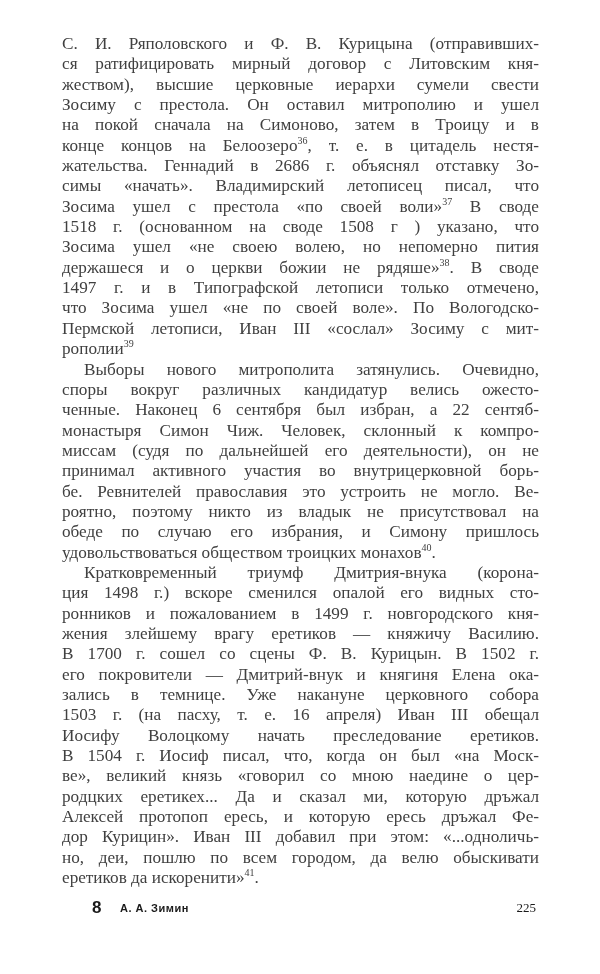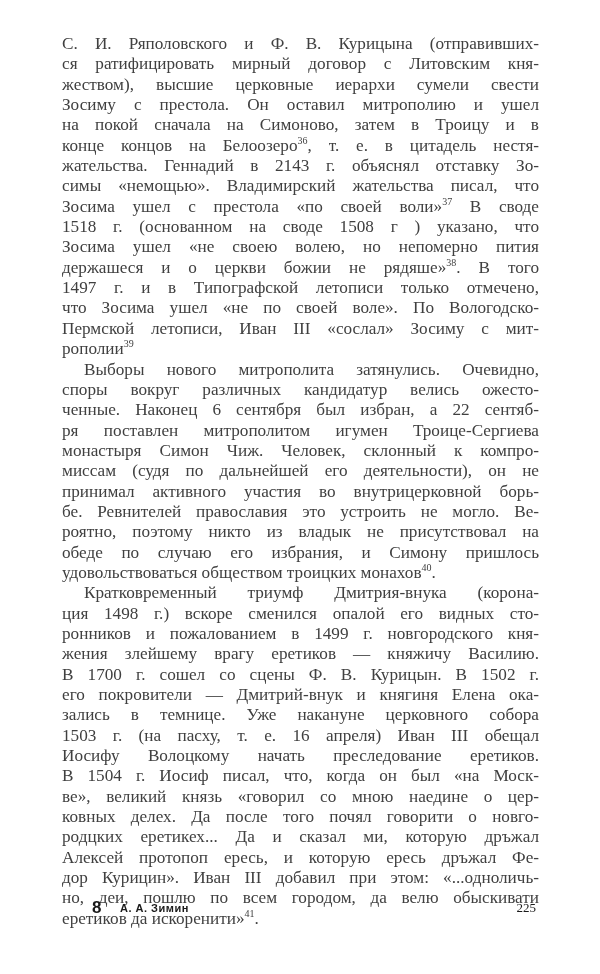--- a/index.html
+++ b/index.html
@@ -27,53 +27,51 @@
 </head>
 <body>
 
 <div class="page" id="page-body">
     <span class="line"><span>С. И. Ряполовского и Ф. В. Курицына (отправивших-</span></span>
     <span class="line"><span>ся ратифицировать мирный договор с Литовским кня-</span></span>
     <span class="line"><span>жеством), высшие церковные иерархи сумели свести</span></span>
     <span class="line"><span>Зосиму с престола. Он оставил митрополию и ушел</span></span>
     <span class="line"><span>на покой сначала на Симоново, затем в Троицу и в</span></span>
     <span class="line"><span>конце концов на Белоозеро</span><sup>36</sup><span>, т. е. в цитадель нестя-</span></span>
-    <span class="line"><span>жательства. Геннадий в 2143 г. объяснял отставку Зо-</span></span>
-    <span class="line"><span>симы «немощью». Владимирский жательства писал, что</span></span>
+    <span class="line"><span>жательства. Геннадий в 2686 г. объяснял отставку Зо-</span></span>
+    <span class="line"><span>симы «начать». Владимирский летописец писал, что</span></span>
     <span class="line"><span>Зосима ушел с престола «по своей воли»</span><sup>37</sup><span> В своде</span></span>
     <span class="line"><span>1518 г. (основанном на своде 1508 г ) указано, что</span></span>
     <span class="line"><span>Зосима ушел «не своею волею, но непомерно пития</span></span>
-    <span class="line"><span>держашеся и о церкви божии не рядяше»</span><sup>38</sup><span>. В того</span></span>
+    <span class="line"><span>держашеся и о церкви божии не рядяше»</span><sup>38</sup><span>. В своде</span></span>
     <span class="line"><span>1497 г. и в Типографской летописи только отмечено,</span></span>
     <span class="line"><span>что Зосима ушел «не по своей воле». По Вологодско-</span></span>
     <span class="line"><span>Пермской летописи, Иван III «сослал» Зосиму с мит-</span></span>
     <span class="line last"><span>рополии</span><sup>39</sup><span></span></span>
     <span class="line indent"><span>Выборы нового митрополита затянулись. Очевидно,</span></span>
     <span class="line"><span>споры вокруг различных кандидатур велись ожесто-</span></span>
     <span class="line"><span>ченные. Наконец 6 сентября был избран, а 22 сентяб-</span></span>
-    <span class="line"><span>ря поставлен митрополитом игумен Троице-Сергиева</span></span>
     <span class="line"><span>монастыря Симон Чиж. Человек, склонный к компро-</span></span>
     <span class="line"><span>миссам (судя по дальнейшей его деятельности), он не</span></span>
     <span class="line"><span>принимал активного участия во внутрицерковной борь-</span></span>
     <span class="line"><span>бе. Ревнителей православия это устроить не могло. Ве-</span></span>
     <span class="line"><span>роятно, поэтому никто из владык не присутствовал на</span></span>
     <span class="line"><span>обеде по случаю его избрания, и Симону пришлось</span></span>
     <span class="line last"><span>удовольствоваться обществом троицких монахов</span><sup>40</sup><span>.</span></span>
     <span class="line indent"><span>Кратковременный триумф Дмитрия-внука (корона-</span></span>
     <span class="line"><span>ция 1498 г.) вскоре сменился опалой его видных сто-</span></span>
     <span class="line"><span>ронников и пожалованием в 1499 г. новгородского кня-</span></span>
     <span class="line"><span>жения злейшему врагу еретиков — княжичу Василию.</span></span>
     <span class="line"><span>В 1700 г. сошел со сцены Ф. В. Курицын. В 1502 г.</span></span>
     <span class="line"><span>его покровители — Дмитрий-внук и княгиня Елена ока-</span></span>
     <span class="line"><span>зались в темнице. Уже накануне церковного собора</span></span>
     <span class="line"><span>1503 г. (на пасху, т. е. 16 апреля) Иван III обещал</span></span>
     <span class="line"><span>Иосифу Волоцкому начать преследование еретиков.</span></span>
     <span class="line"><span>В 1504 г. Иосиф писал, что, когда он был «на Моск-</span></span>
     <span class="line"><span>ве», великий князь «говорил со мною наедине о цер-</span></span>
-    <span class="line"><span>ковных делех. Да после того почял говорити о новго-</span></span>
     <span class="line"><span>родцких еретикех... Да и сказал ми, которую дръжал</span></span>
     <span class="line"><span>Алексей протопоп ересь, и которую ересь дръжал Фе-</span></span>
     <span class="line"><span>дор Курицин». Иван III добавил при этом: «...одноличь-</span></span>
     <span class="line"><span>но, деи, пошлю по всем городом, да велю обыскивати</span></span>
     <span class="line last"><span>еретиков да искоренити»</span><sup>41</sup><span>.</span></span>
   </div>
 
 <div class="footer">
   <span class="sig">8</span>
   <span class="author">А. А. Зимин</span>

